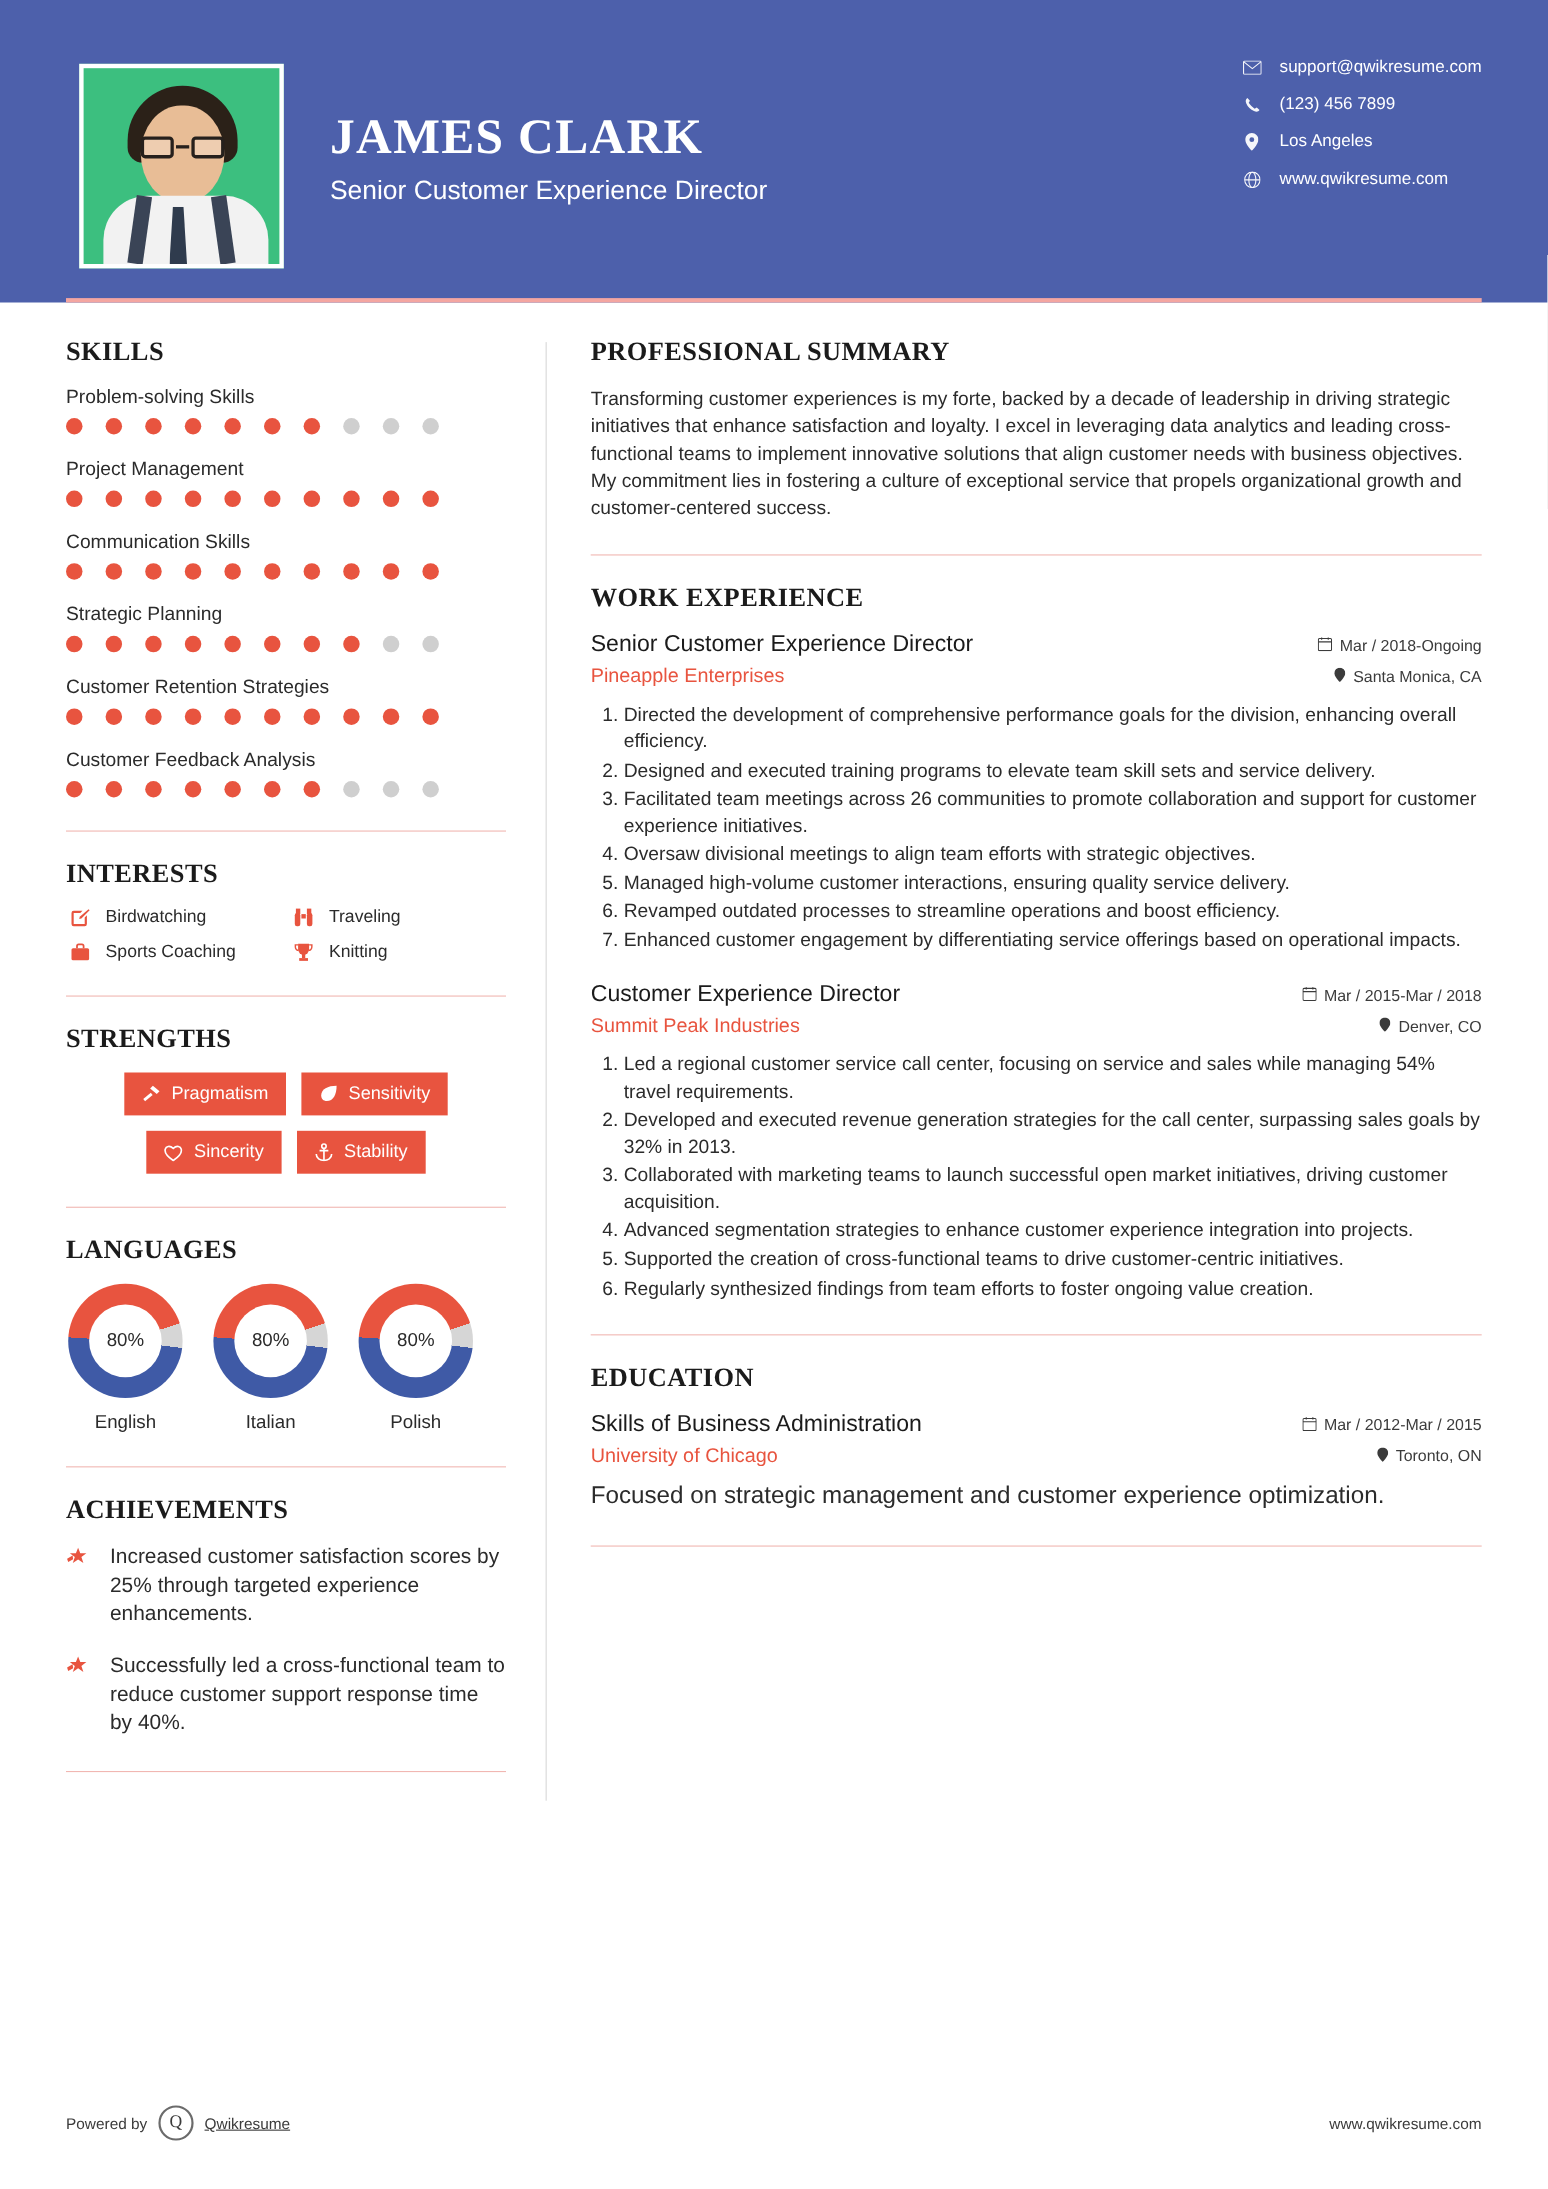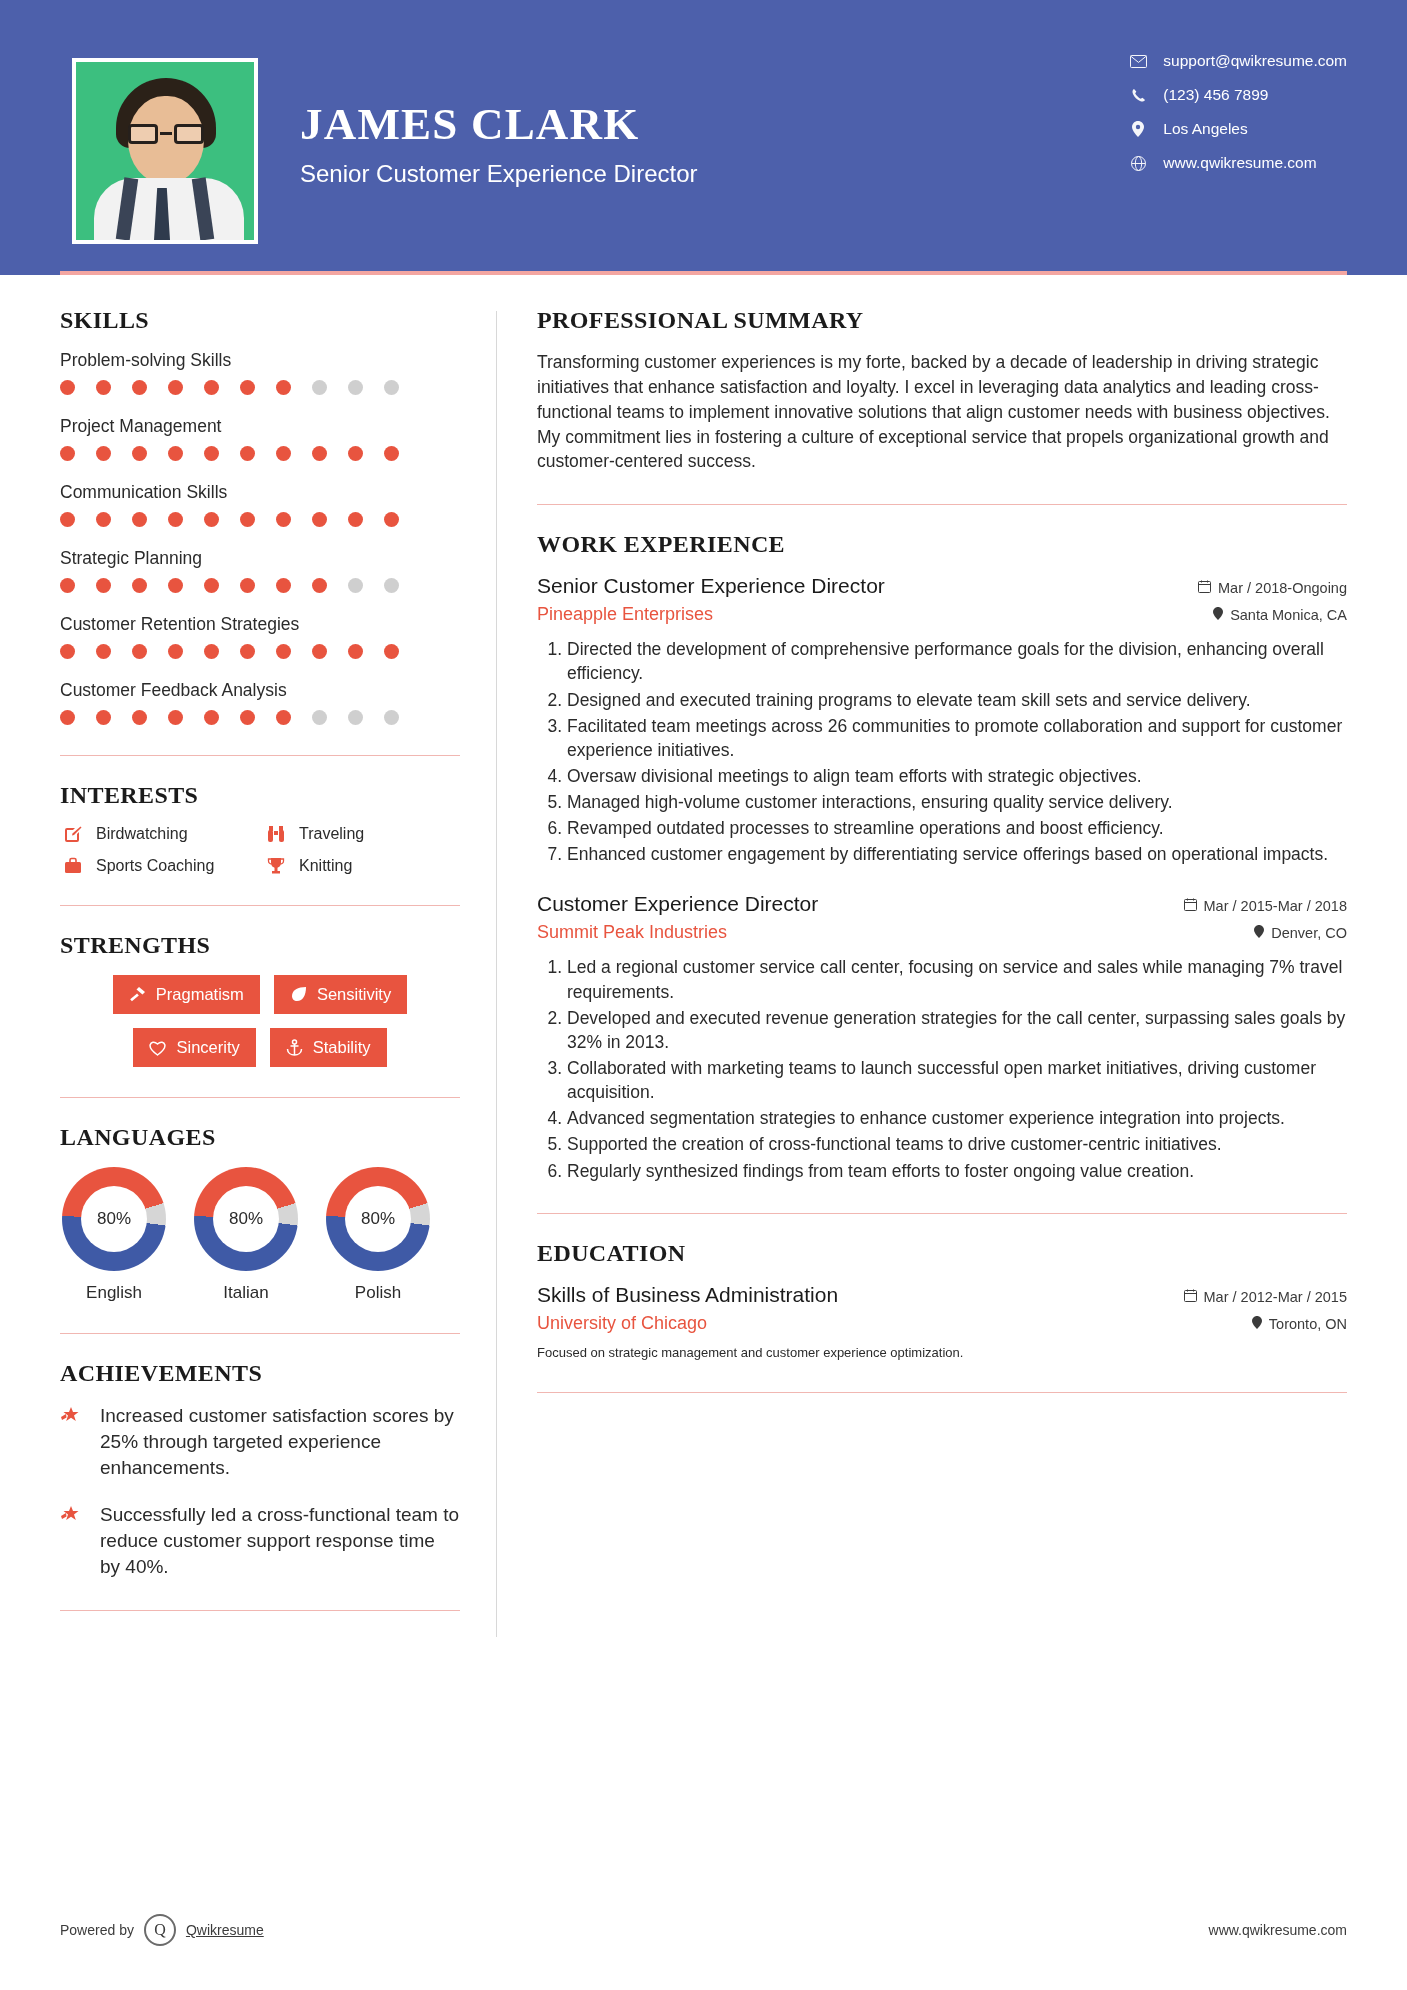--- a/index.html
+++ b/index.html
@@ -344,21 +344,21 @@
   ol.bullets {
     margin: 12px 0 0 0;
     padding-left: 30px;
     font-size: 17.5px;
     color: #2b2b2b;
     line-height: 1.38;
   }
   ol.bullets li { margin-bottom: 2px; }
 
   .edu-desc {
-    font-size: 13px;
+    font-size: 22px;
     color: #2b2b2b;
     margin-top: 10px;
     line-height: 1.4;
   }
 
   
   .footer {
     position: absolute;
     left: 60px;
     right: 60px;
@@ -758,21 +758,21 @@
           <div class="job-meta">
             <span>
               <svg width="10" height="13" viewBox="0 0 10 13">
                   <path d="M5 0 C2.3 0 0 2.2 0 5 C0 8.2 5 13 5 13 C5 13 10 8.2 10 5 C10 2.2 7.7 0 5 0 Z" fill="#3b3b3b"></path>
                 </svg>
             </span>
             <span>Denver, CO</span>
           </div>
         </div>
         <ol class="bullets">
-          <li>Led a regional customer service call center, focusing on service and sales while managing 7% travel requirements.</li>
+          <li>Led a regional customer service call center, focusing on service and sales while managing 54% travel requirements.</li>
           <li>Developed and executed revenue generation strategies for the call center, surpassing sales goals by 32% in 2013.</li>
           <li>Collaborated with marketing teams to launch successful open market initiatives, driving customer acquisition.</li>
           <li>Advanced segmentation strategies to enhance customer experience integration into projects.</li>
           <li>Supported the creation of cross-functional teams to drive customer-centric initiatives.</li>
           <li>Regularly synthesized findings from team efforts to foster ongoing value creation.</li>
         </ol>
       </div>
 
       <hr class="hr">
 

